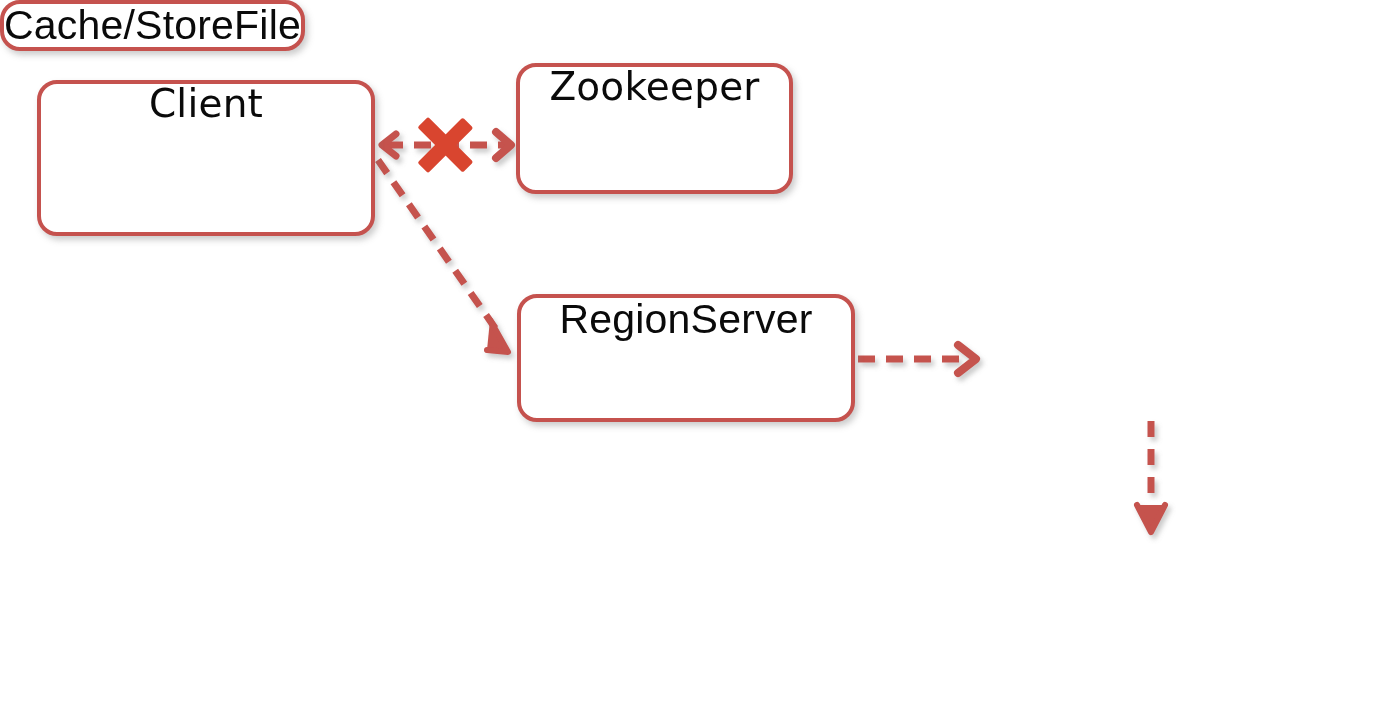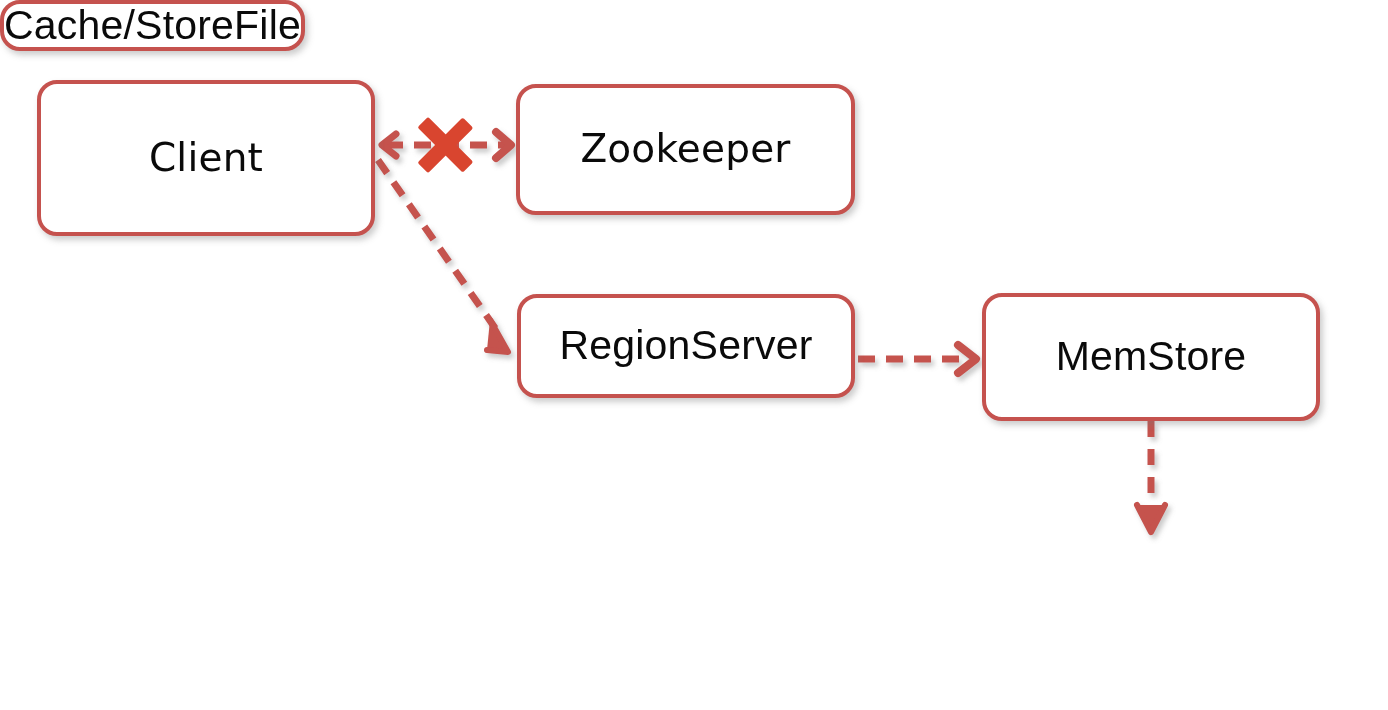--- a/index.html
+++ b/index.html
@@ -27,21 +27,20 @@
     height: 710px;
     pointer-events: none;
   }
   .node {
     position: absolute;
     box-sizing: border-box;
     background: #ffffff;
     border: 4px solid #c5524e;
     border-radius: 20px;
     display: flex;
-    align-items: center;
     justify-content: center;
     box-shadow: 3px 4px 6px rgba(120,120,120,0.38);
     z-index: 3;
   }
   .node-label {
     color: #0a0a0a;
     font-size: 41px;
     line-height: 1.05;
     letter-spacing: 0.2px;
     white-space: nowrap;
@@ -49,22 +48,22 @@
   .font-dejavu .node-label {
     font-family: "DejaVu Sans", sans-serif;
     font-size: 39px;
   }
   .font-liberation .node-label {
     font-family: "Liberation Sans", sans-serif;
   }
 
   
   #node-client      { left: 37px;  top: 80px;  width: 338px; height: 156px; }
-  #node-zookeeper   { left: 516px; top: 84px;  width: 339px; height: 131px; }
-  #node-regionserver{ left: 517px; top: 294px; width: 338px; height: 104px; }
+  #node-zookeeper   { left: 516px; top: 63px;  width: 277px; height: 131px; }
+  #node-regionserver{ left: 517px; top: 294px; width: 338px; height: 128px; }
   #node-memstore    { left: 982px; top: 293px; width: 338px; height: 128px; }
 
   
   #blocked-marker {
     position: absolute;
     left: 416px;
     top: 116px;
     width: 58px;
     height: 58px;
     z-index: 5;
@@ -116,21 +115,18 @@
   </div>
 
   <div class="node font-dejavu" id="node-zookeeper">
     <span class="node-label">Zookeeper</span>
   </div>
 
   <div class="node font-liberation" id="node-regionserver">
     <span class="node-label">RegionServer</span>
   </div>
 
-  <div class="node font-liberation" id="node-memstore">
-    <span class="node-label">MemStore</span>
-  </div>
 
   <div class="node font-liberation" id="node-cachestorefile">
     <span class="node-label">Cache/StoreFile</span>
   </div>
 
 </div>
 
 </body></html>

